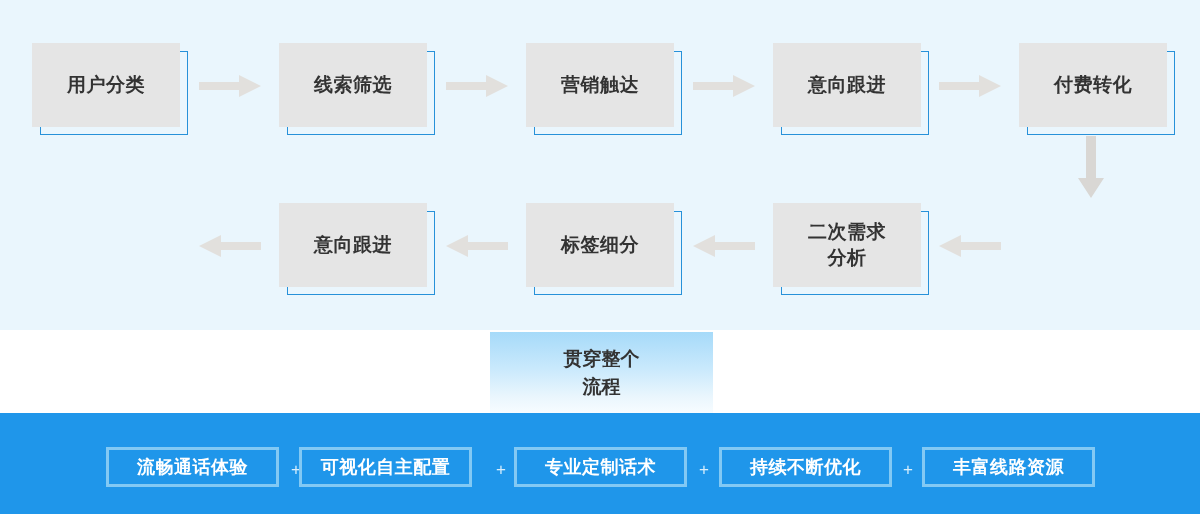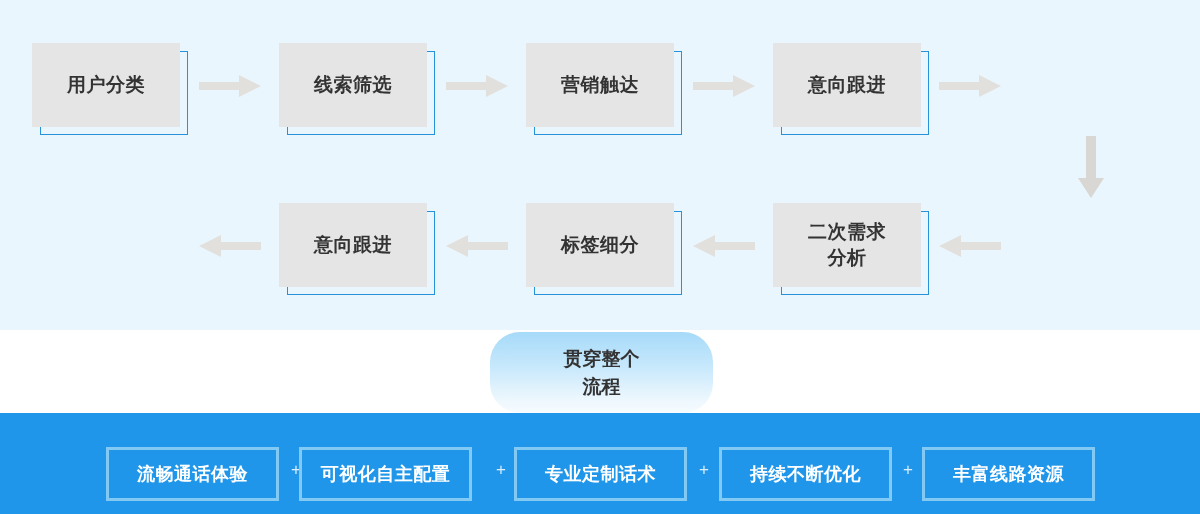--- a/index.html
+++ b/index.html
@@ -33,31 +33,31 @@
 
   
   .arrow-h{position:absolute;height:22px;width:62px;}
   .arrow-h svg,.arrow-v svg{display:block;}
   .arrow-v{position:absolute;width:26px;height:62px;}
 
   
   .center-card{
     position:absolute;left:490px;top:332px;width:223px;height:81px;
     background:linear-gradient(180deg,#a6daf9 0%,#c9e9fc 45%,#eaf6fd 80%,#f7fcff 100%);
-    display:flex;align-items:center;justify-content:center;border-radius:30px;
+    display:flex;align-items:center;justify-content:center;
   }
   .center-card .label{
     color:#333333;font-size:19px;font-weight:700;line-height:28px;
     text-align:center;white-space:pre-line;
   }
 
   
   .pill-row{position:absolute;left:0;top:447px;width:1200px;height:46px;}
   .pill{
-    position:absolute;top:0;height:54px;border:3px solid #82c9f4;
+    position:absolute;top:0;height:40px;border:3px solid #82c9f4;
     box-sizing:border-box;display:flex;align-items:center;justify-content:center;
   }
   .pill .label{
     color:#ffffff;font-size:18px;font-weight:700;letter-spacing:.5px;white-space:nowrap;
   }
   .plus{
     position:absolute;top:0;height:46px;width:26px;
     display:flex;align-items:center;justify-content:center;
     color:#d8eefc;font-size:17px;font-weight:400;
   }
@@ -88,20 +88,26 @@
     <div class="fill">
       <span class="label">营销触达</span>
     </div>
   </div>
   <div class="node" style="left:773px;top:43px;">
     <div class="outline"></div>
     <div class="fill">
       <span class="label">意向跟进</span>
     </div>
   </div>
+  <div class="node" style="left:1019px;top:43px;">
+    <div class="outline"></div>
+    <div class="fill">
+      <span class="label">付费转化</span>
+    </div>
+  </div>
 
   <div class="arrow-h" style="left:199px;top:75px;">
     <svg width="62" height="22" viewBox="0 0 62 22">
         <path d="M0 7 L40 7 L40 0 L62 11 L40 22 L40 15 L0 15 Z" fill="#e2e0dd"></path>
       </svg>
   </div>
   <div class="arrow-h" style="left:446px;top:75px;">
     <svg width="62" height="22" viewBox="0 0 62 22">
         <path d="M0 7 L40 7 L40 0 L62 11 L40 22 L40 15 L0 15 Z" fill="#e2e0dd"></path>
       </svg>

